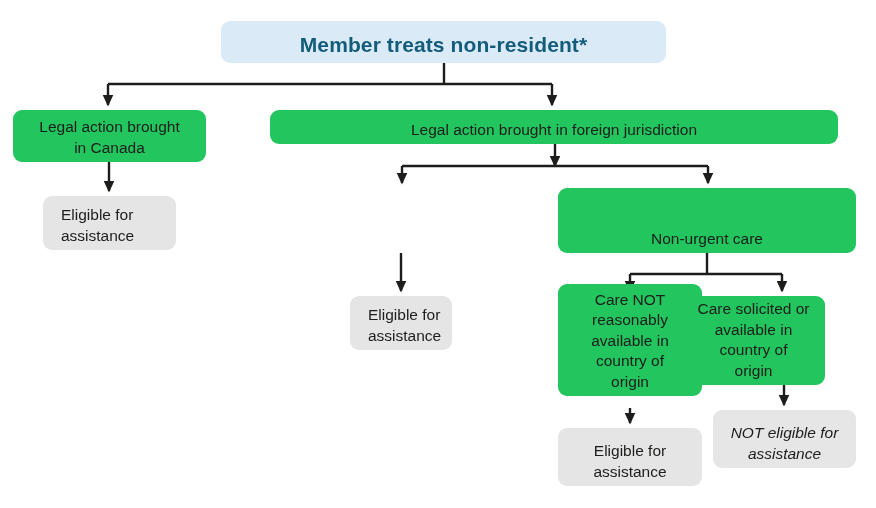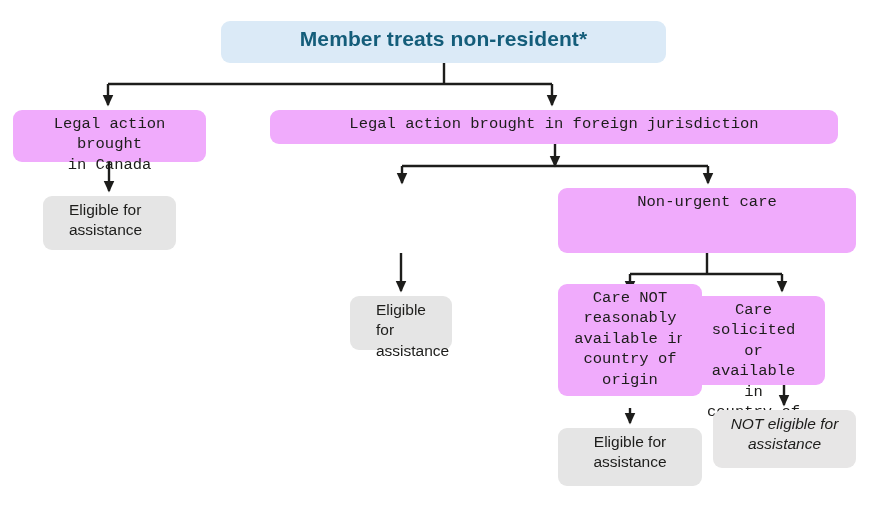--- a/index.html
+++ b/index.html
@@ -23,29 +23,29 @@
     top: 0;
     width: 876px;
     height: 508px;
     pointer-events: none;
   }
   .node {
     position: absolute;
     box-sizing: border-box;
     border-radius: 9px;
     display: flex;
-    align-items: flex-start;
+    align-items: flex-end;
     justify-content: center;
     text-align: center;
     color: #1d1d1b;
     font-size: 15.5px;
     line-height: 1.32;
-    padding: 4px 16px;
+    padding: 4px 8px;
   }
-  .node.neutral   { background: #f0abfc; font-family: Liberation Mono, monospace; }
+  .node.neutral   { background: #22c55e; }
   .node.grey      { background: #e7e6e6; font-style: italic; }
   .node.teal      { background: #e5e5e5; }
   .node.header    {
     background: #dbeaf7;
     color: #145d7a;
     font-weight: bold;
     font-size: 21px;
     letter-spacing: .1px;
   }
   .node .txt { display: block; width: 100%; }

